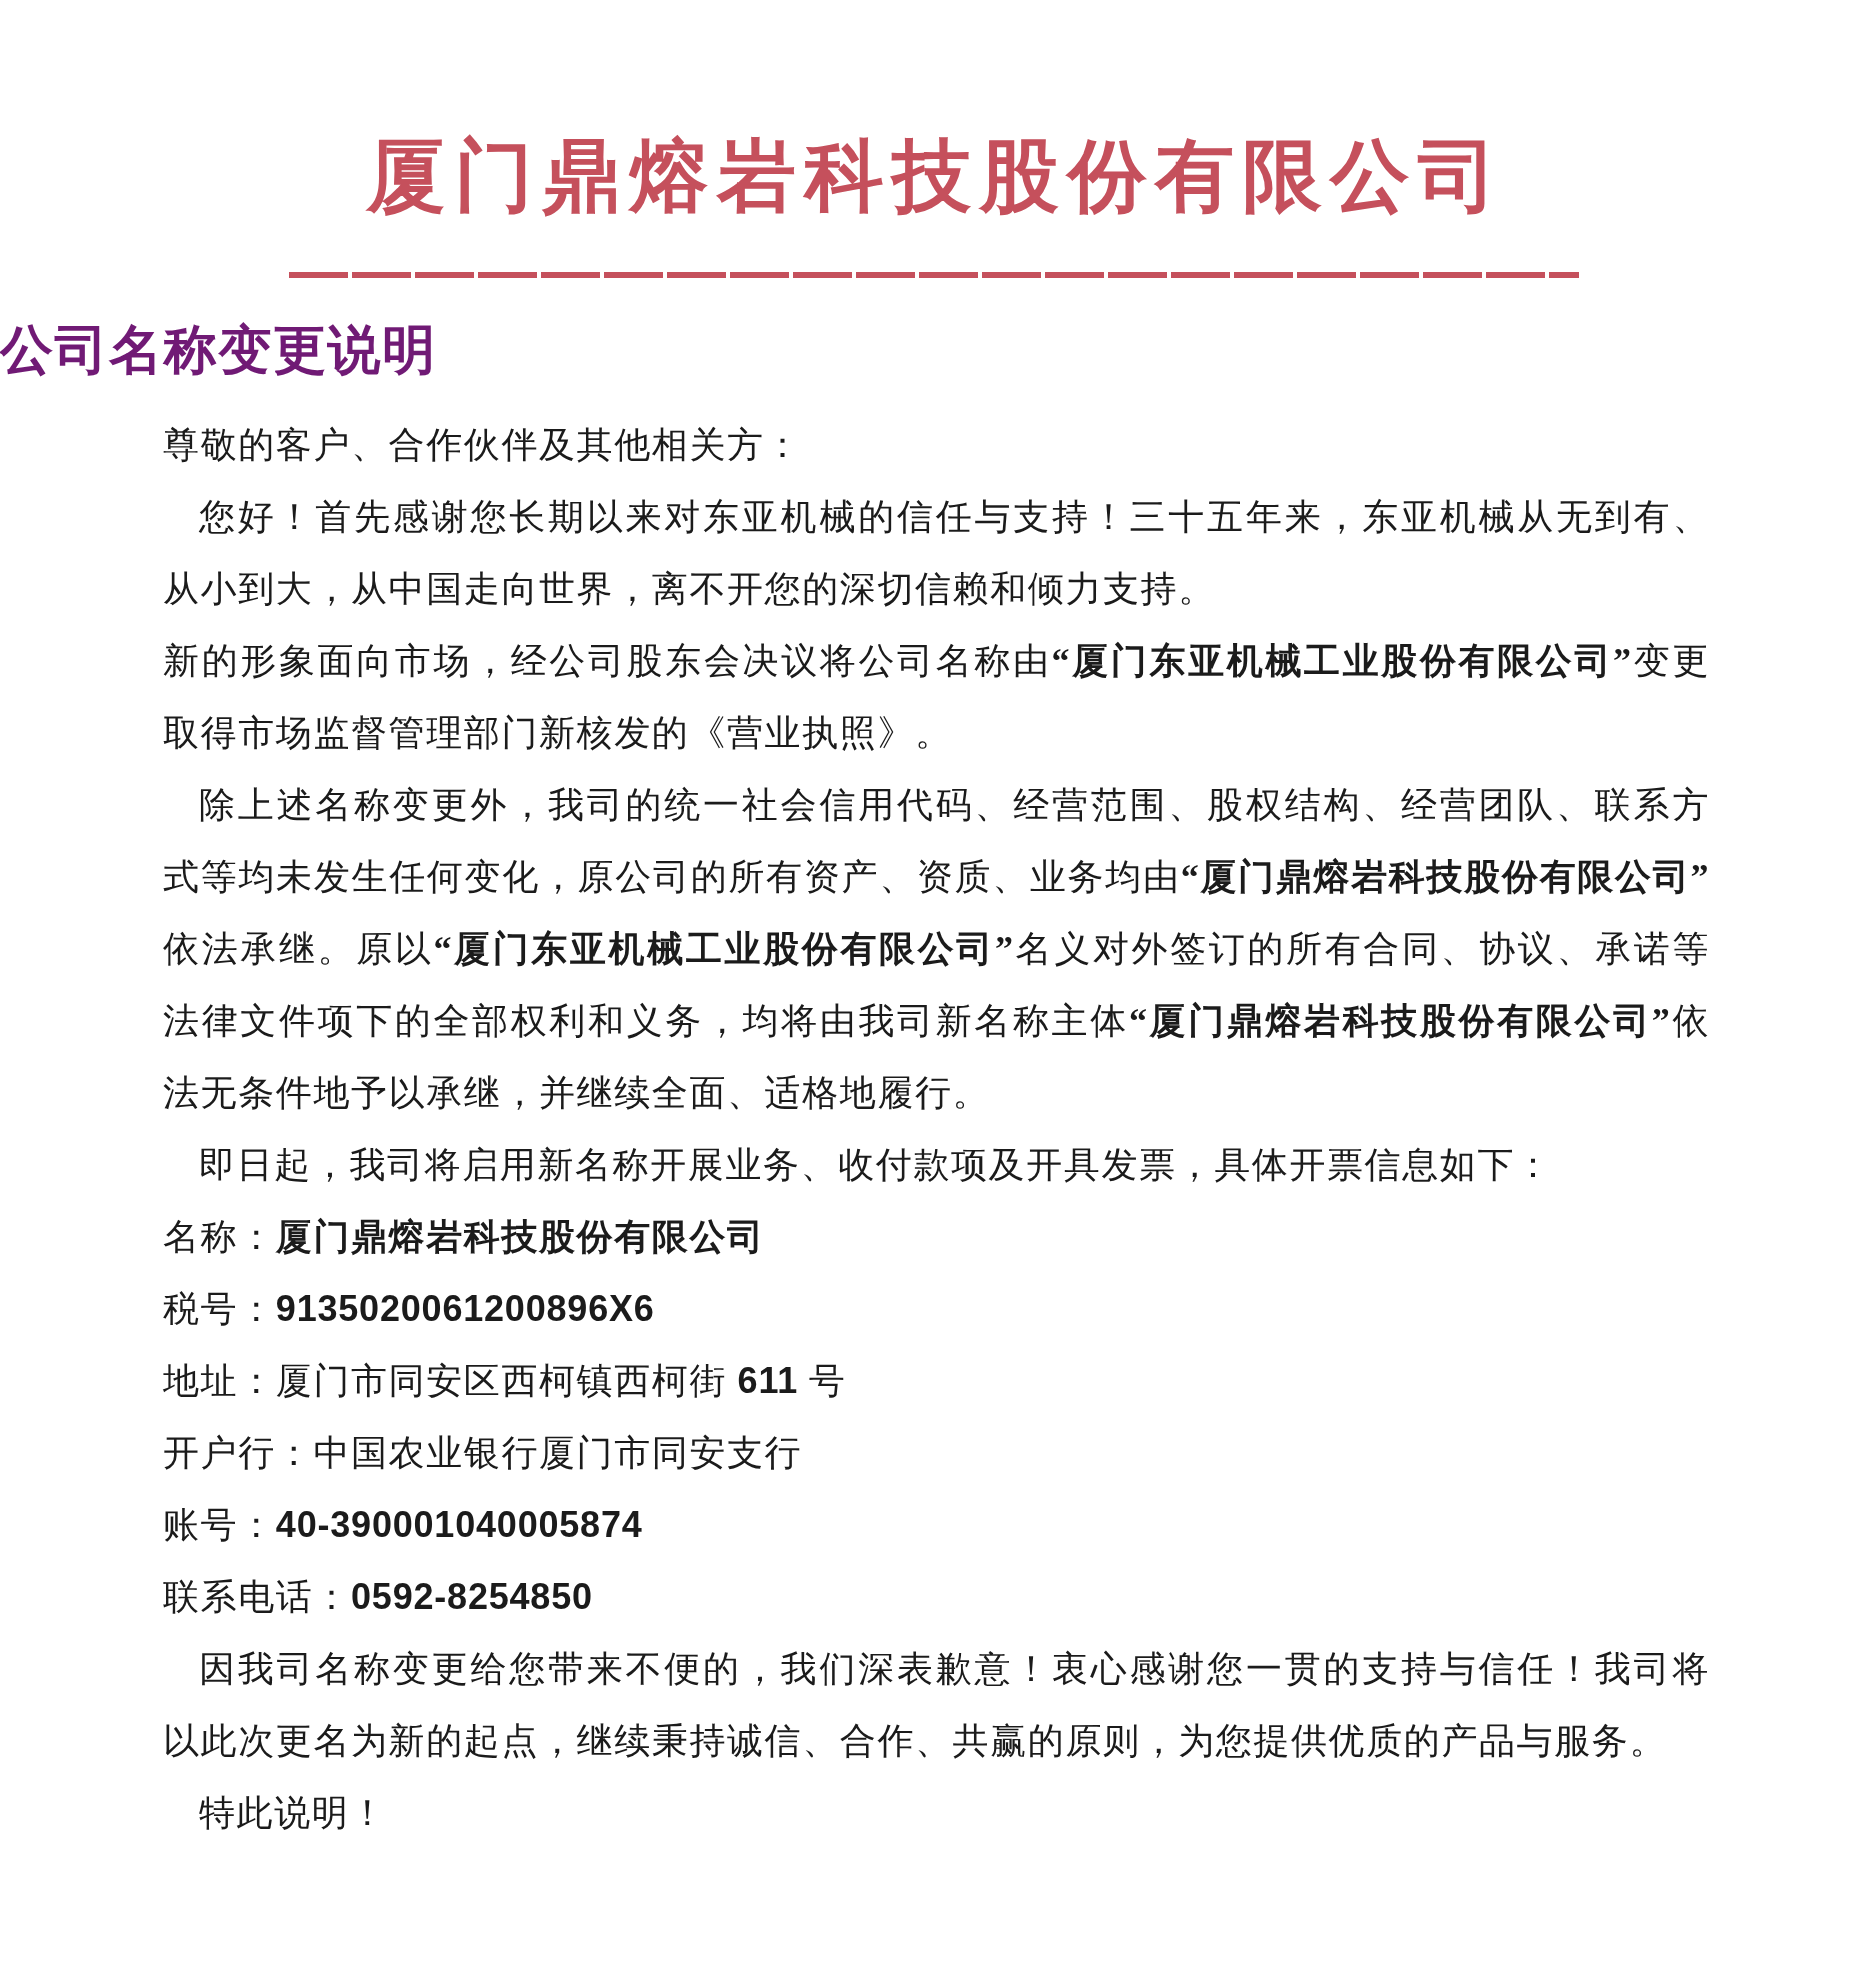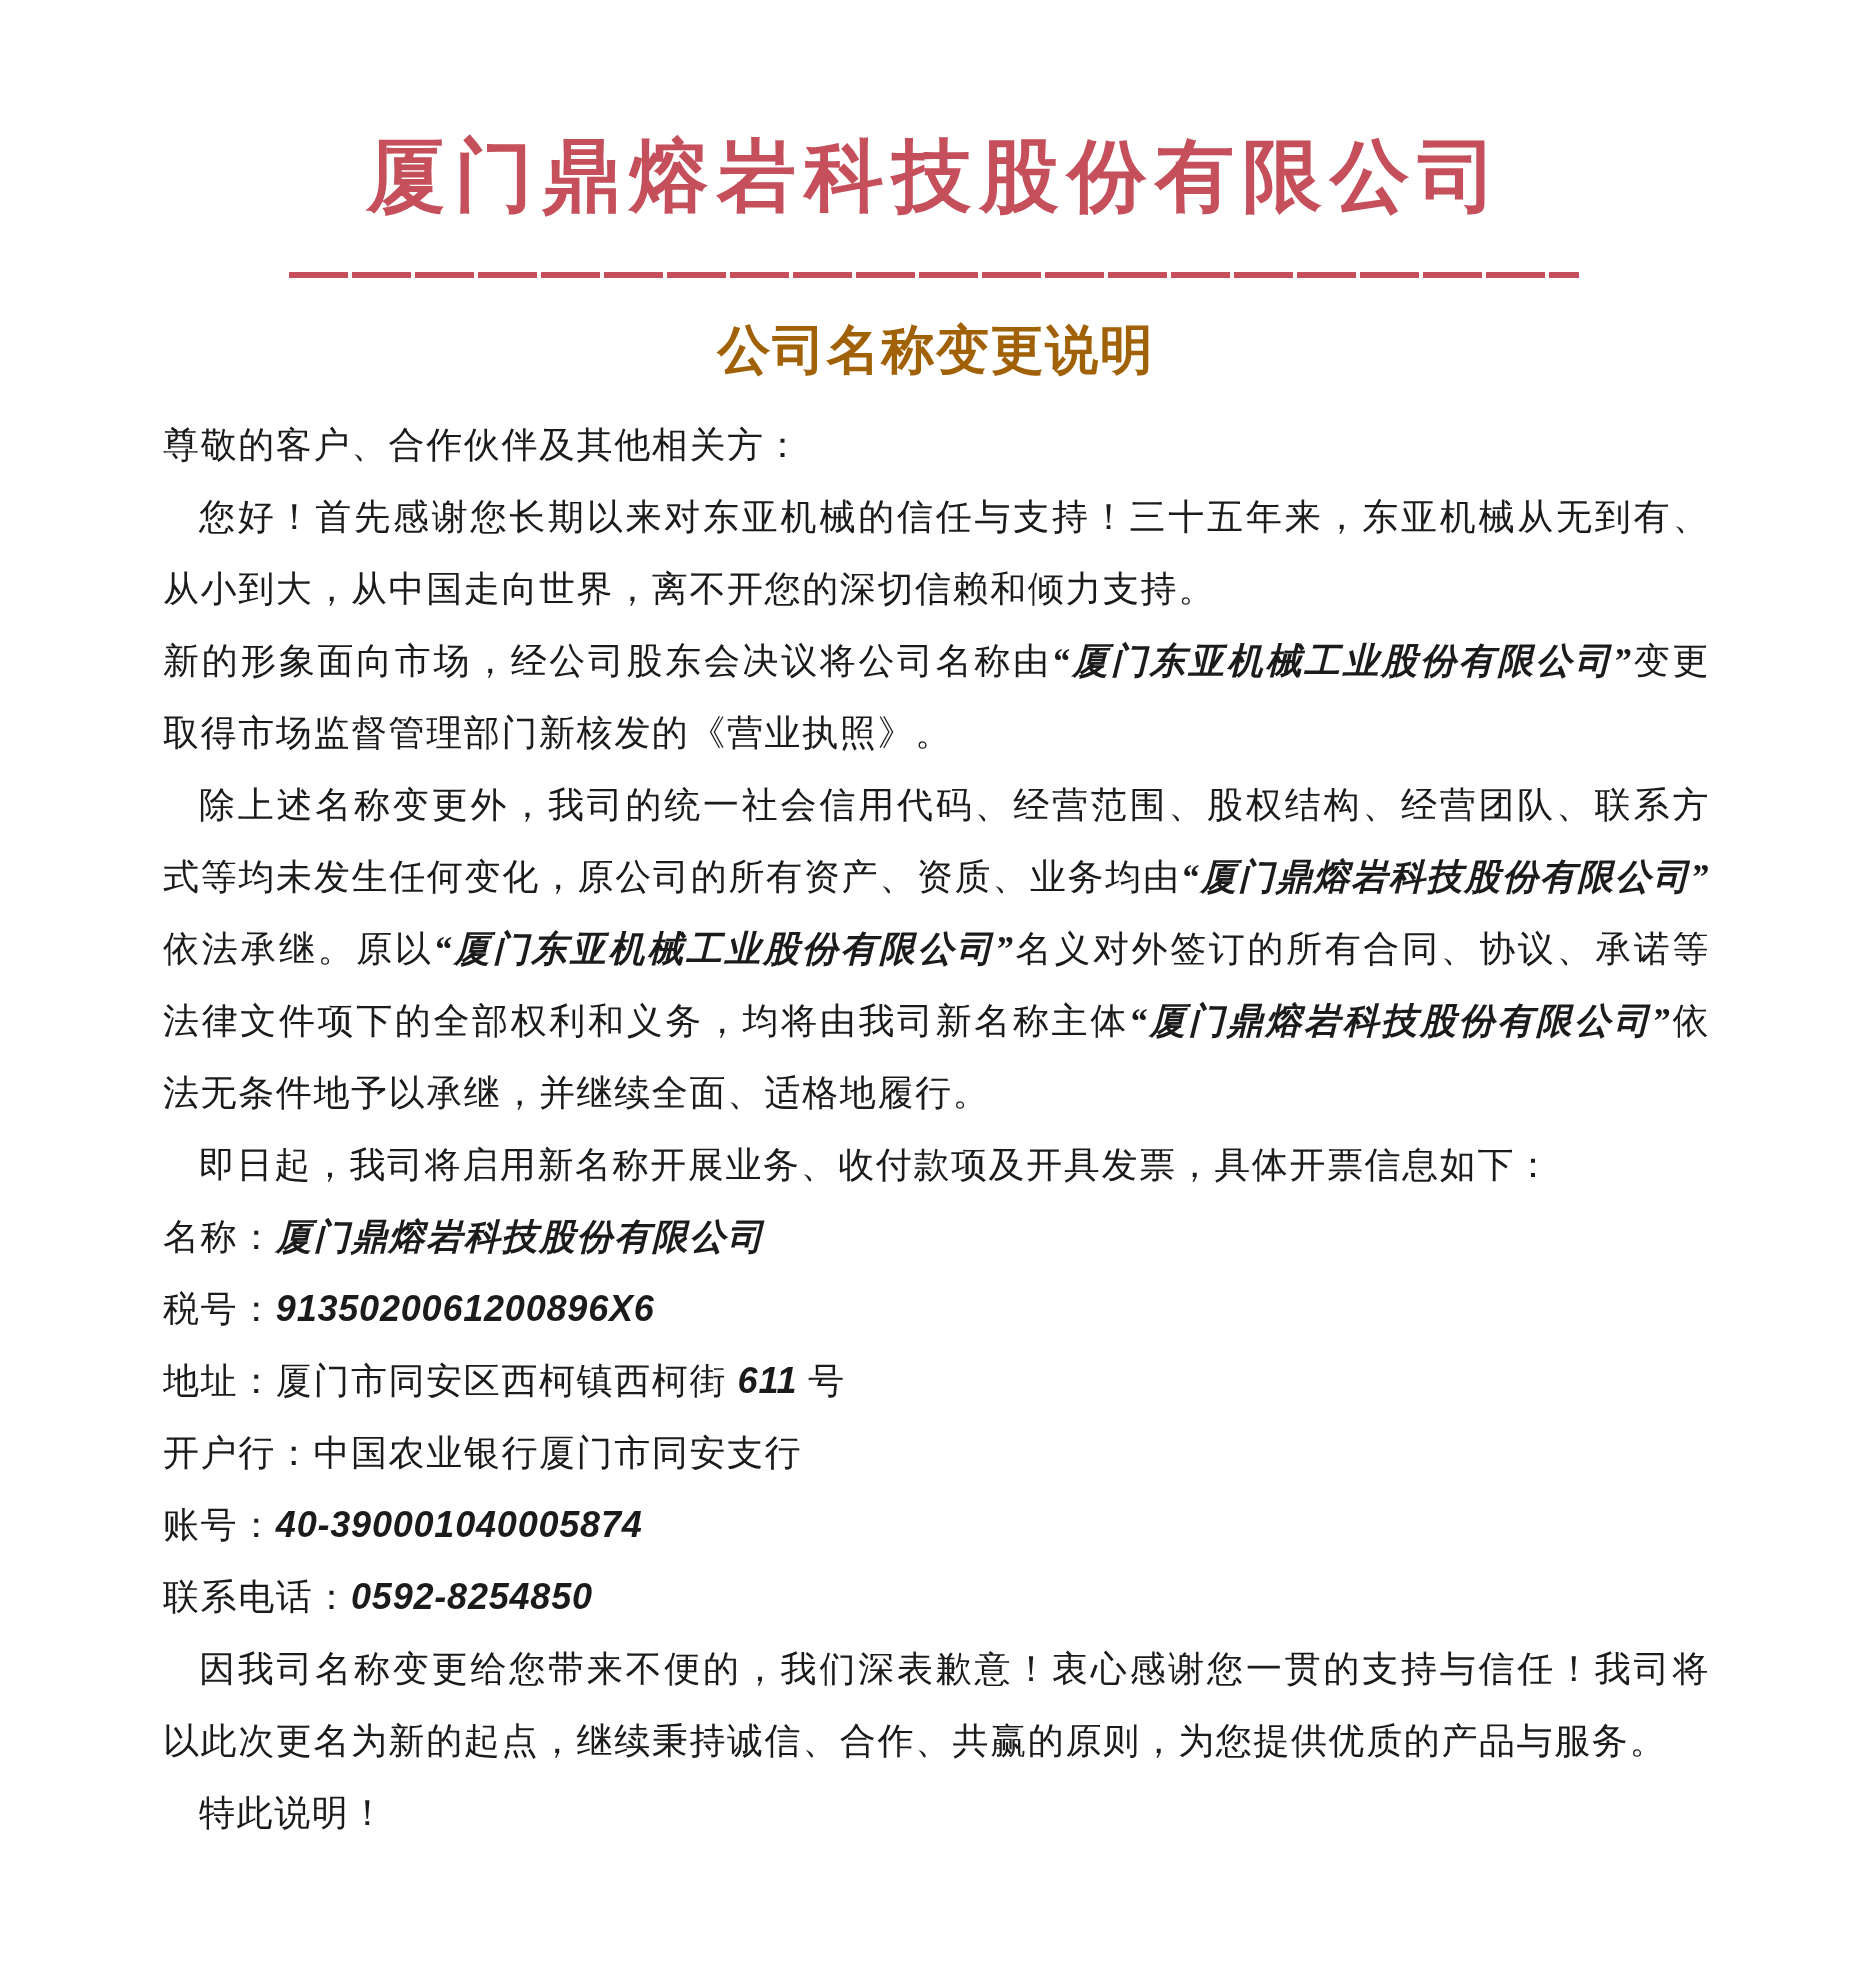--- a/index.html
+++ b/index.html
@@ -12,33 +12,33 @@
     position:absolute;top:134px;left:0;width:100%;text-align:center;
     font-size:79px;font-weight:700;letter-spacing:8.6px;line-height:86px;
     color:var(--header-red,#c5505c);white-space:nowrap;
   }
   .divider{
     position:absolute;top:272px;left:289px;width:1290px;height:5.5px;
     background:repeating-linear-gradient(90deg,var(--header-red,#c5505c) 0 59px,rgba(0,0,0,0) 59px 63px);
   }
   
   .doc-title{
-    position:absolute;top:321px;left:0;width:100%;text-align:center;
-    font-size:53px;font-weight:700;letter-spacing:1.6px;line-height:59px;color:#a16207;
+    position:absolute;top:321px;left:0;width:100%;text-align:left;
+    font-size:53px;font-weight:700;letter-spacing:1.6px;line-height:59px;color:#701a75;
     white-space:nowrap;
   }
   
   .bodytext{
     position:absolute;top:409px;left:163px;width:1547px;
     font-size:36px;letter-spacing:1.6px;
   }
   .line{height:72px;line-height:72px;white-space:nowrap;}
   .line.ind{padding-left:36px;}
   .line.j{text-align:justify;text-align-last:justify;}
-  .b{font-weight:700;font-style:italic;}
+  .b{font-weight:700;}
   .num{font-family:"Liberation Sans","DejaVu Sans",sans-serif;letter-spacing:0.8px;}
 </style>
 </head>
 <body>
 
 <div class="page">
 
   <div class="letterhead">厦门鼎熔岩科技股份有限公司</div>
 
   <div class="divider"></div>

